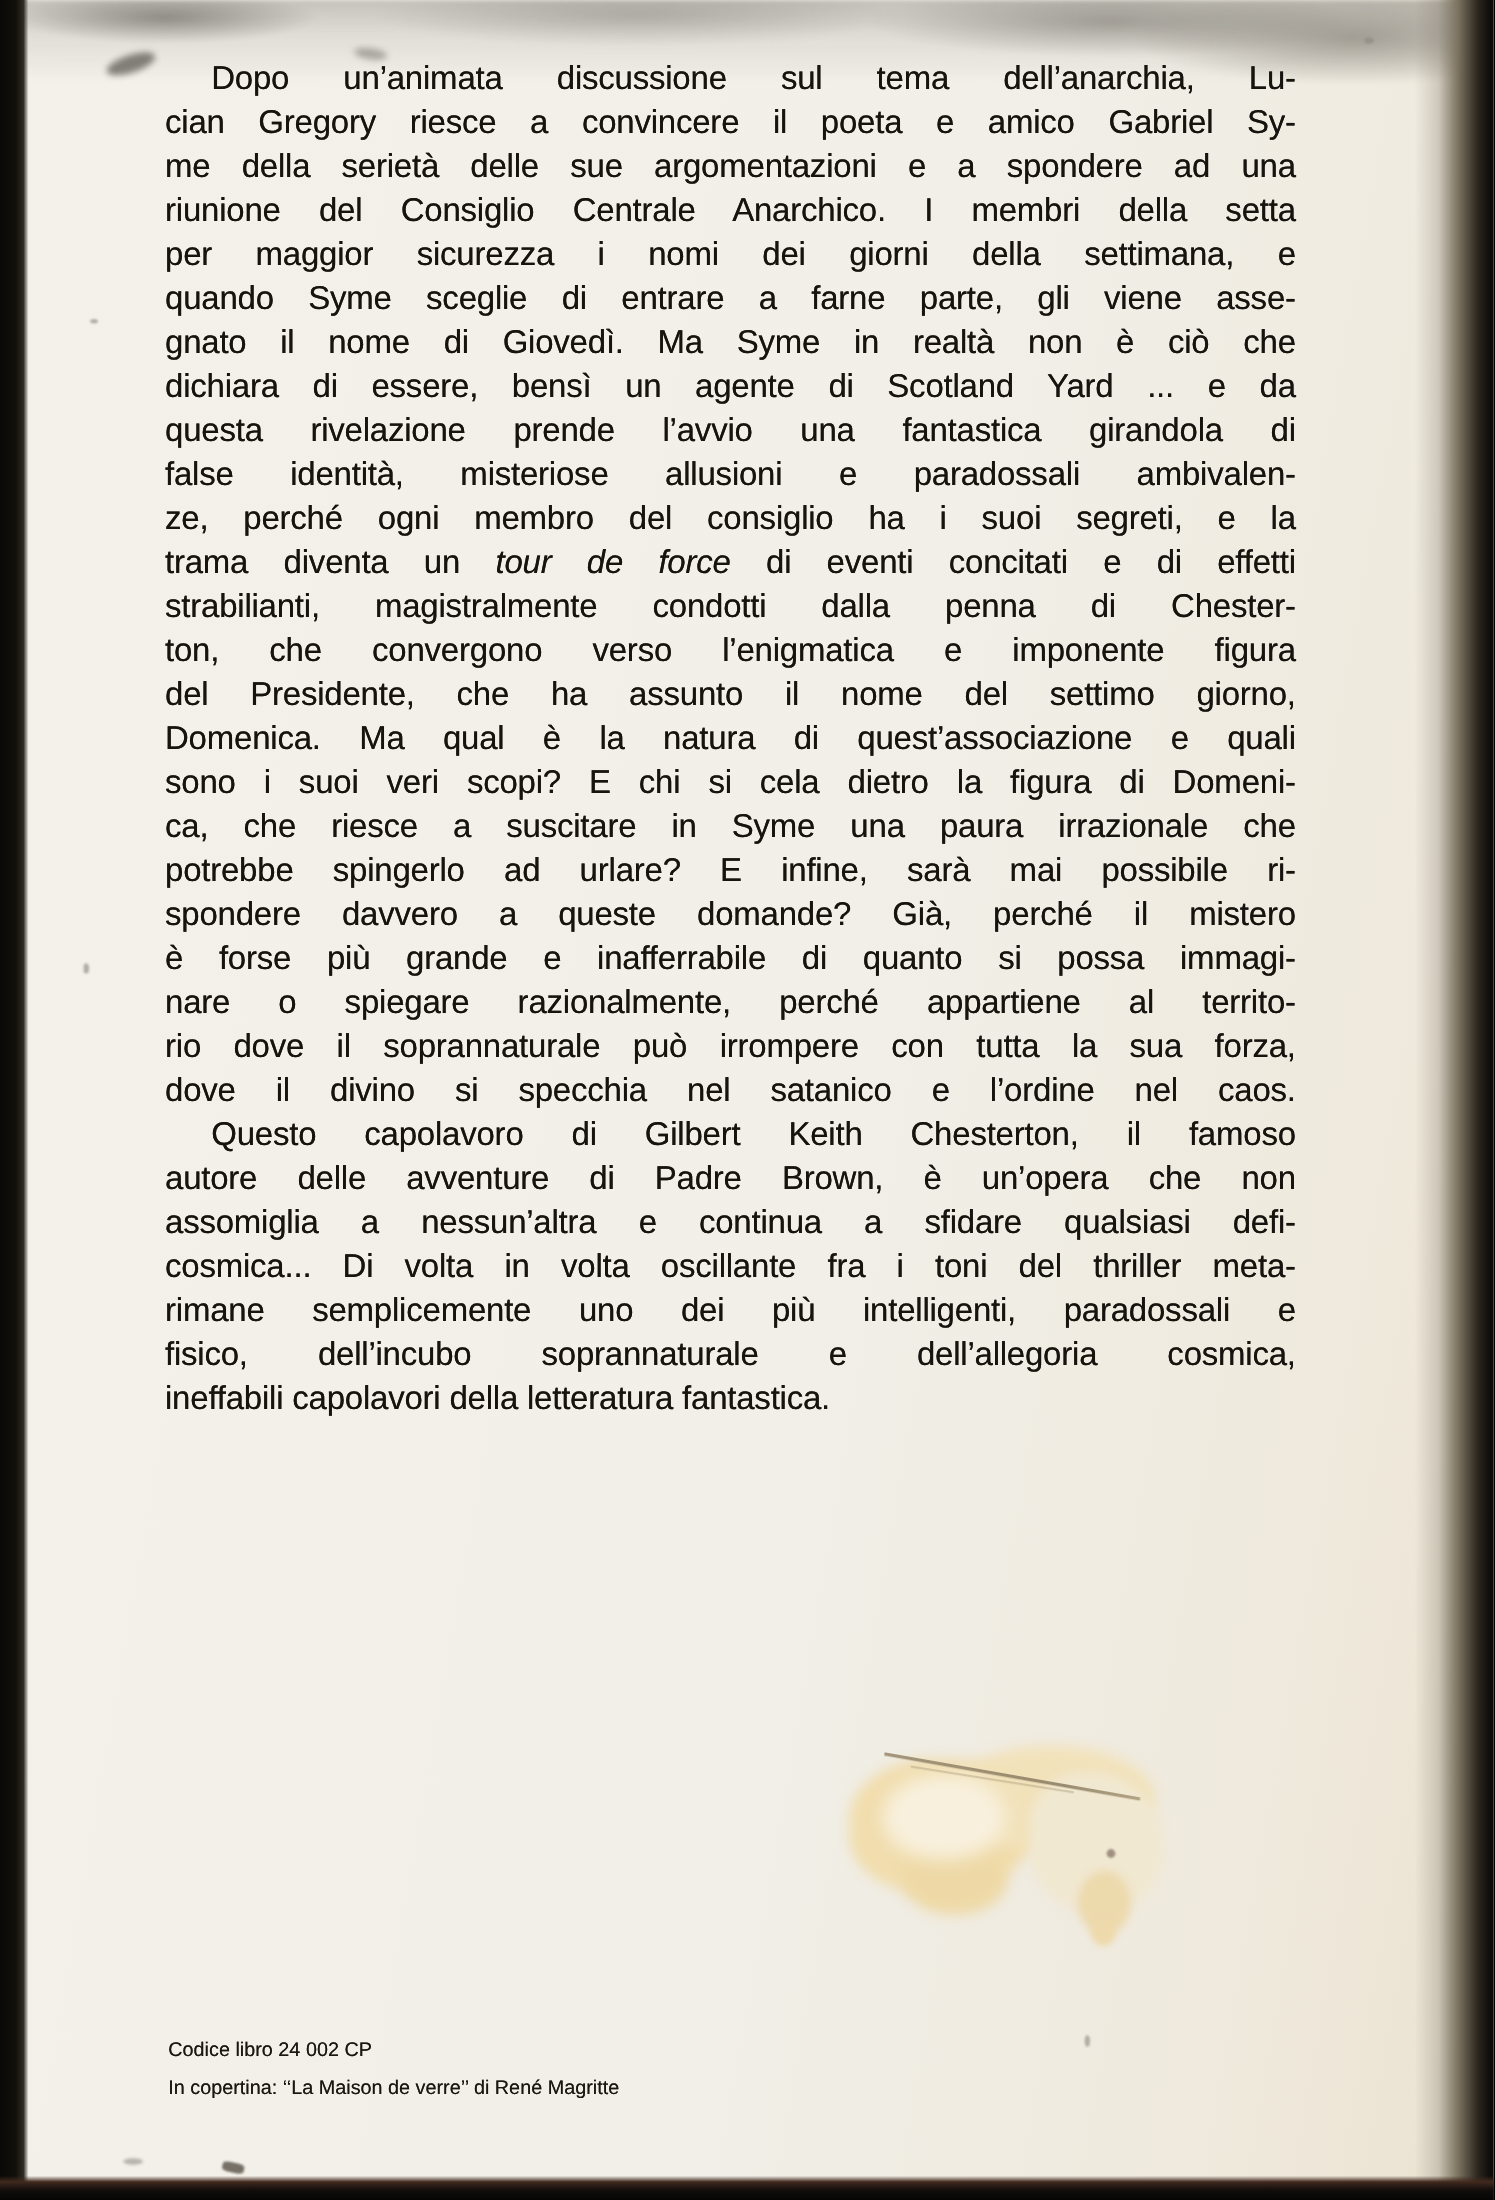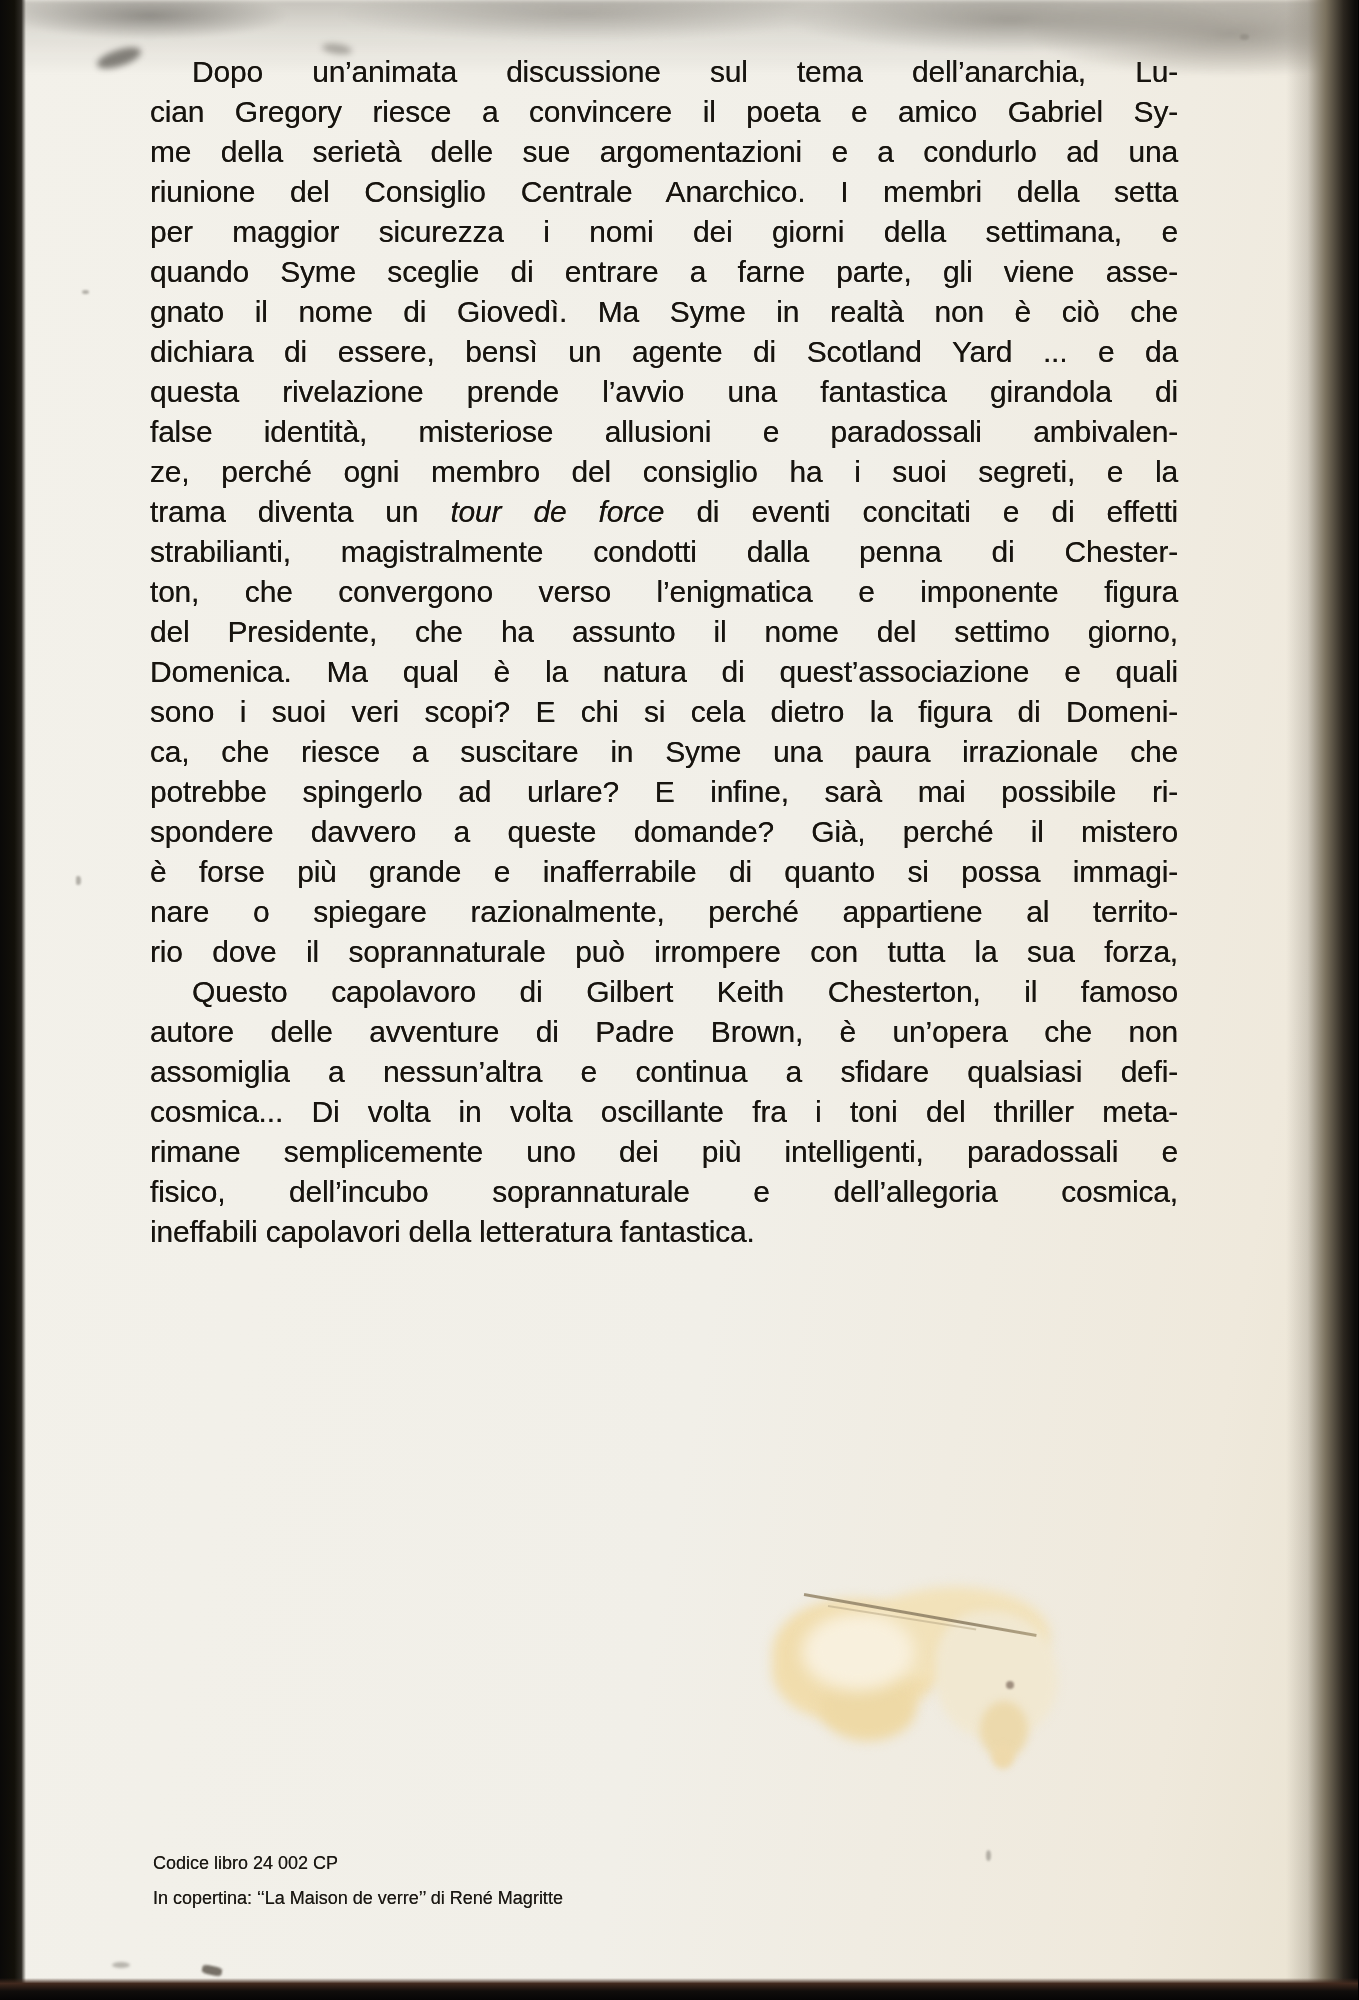--- a/index.html
+++ b/index.html
@@ -66,21 +66,21 @@
 <body>
 
 <div class="scan">
 
   <div class="top-shade"></div>
 
   <div class="blurb">
     <div class="p1a">
         <div class="line">Dopo un’animata discussione sul tema dell’anarchia, Lu-</div>
         <div class="line">cian Gregory riesce a convincere il poeta e amico Gabriel Sy-</div>
-        <div class="line">me della serietà delle sue argomentazioni e a condurlo ad una</div>
+        <div class="line">me della serietà delle sue argomentazioni e a spondere ad una</div>
         <div class="line">riunione del Consiglio Centrale Anarchico. I membri della setta</div>
         <div class="line">per maggior sicurezza i nomi dei giorni della settimana, e</div>
         <div class="line">quando Syme sceglie di entrare a farne parte, gli viene asse-</div>
         <div class="line">gnato il nome di Giovedì. Ma Syme in realtà non è ciò che</div>
         <div class="line">dichiara di essere, bensì un agente di Scotland Yard ... e da</div>
         <div class="line">questa rivelazione prende l’avvio una fantastica girandola di</div>
         <div class="line">false identità, misteriose allusioni e paradossali ambivalen-</div>
         <div class="line">ze, perché ogni membro del consiglio ha i suoi segreti, e la</div>
       </div>
     <div class="line">
@@ -91,20 +91,21 @@
         <div class="line">ton, che convergono verso l’enigmatica e imponente figura</div>
         <div class="line">del Presidente, che ha assunto il nome del settimo giorno,</div>
         <div class="line">Domenica. Ma qual è la natura di quest’associazione e quali</div>
         <div class="line">sono i suoi veri scopi? E chi si cela dietro la figura di Domeni-</div>
         <div class="line">ca, che riesce a suscitare in Syme una paura irrazionale che</div>
         <div class="line">potrebbe spingerlo ad urlare? E infine, sarà mai possibile ri-</div>
         <div class="line">spondere davvero a queste domande? Già, perché il mistero</div>
         <div class="line">è forse più grande e inafferrabile di quanto si possa immagi-</div>
         <div class="line">nare o spiegare razionalmente, perché appartiene al territo-</div>
         <div class="line">rio dove il soprannaturale può irrompere con tutta la sua forza,</div>
+        <div class="line">dove il divino si specchia nel satanico e l’ordine nel caos.</div>
       </div>
     <div class="p2">
         <div class="line">Questo capolavoro di Gilbert Keith Chesterton, il famoso</div>
         <div class="line">autore delle avventure di Padre Brown, è un’opera che non</div>
         <div class="line">assomiglia a nessun’altra e continua a sfidare qualsiasi defi-</div>
         <div class="line">cosmica... Di volta in volta oscillante fra i toni del thriller meta-</div>
         <div class="line">rimane semplicemente uno dei più intelligenti, paradossali e</div>
         <div class="line">fisico, dell’incubo soprannaturale e dell’allegoria cosmica,</div>
         <div class="line">ineffabili capolavori della letteratura fantastica.</div>
       </div>

